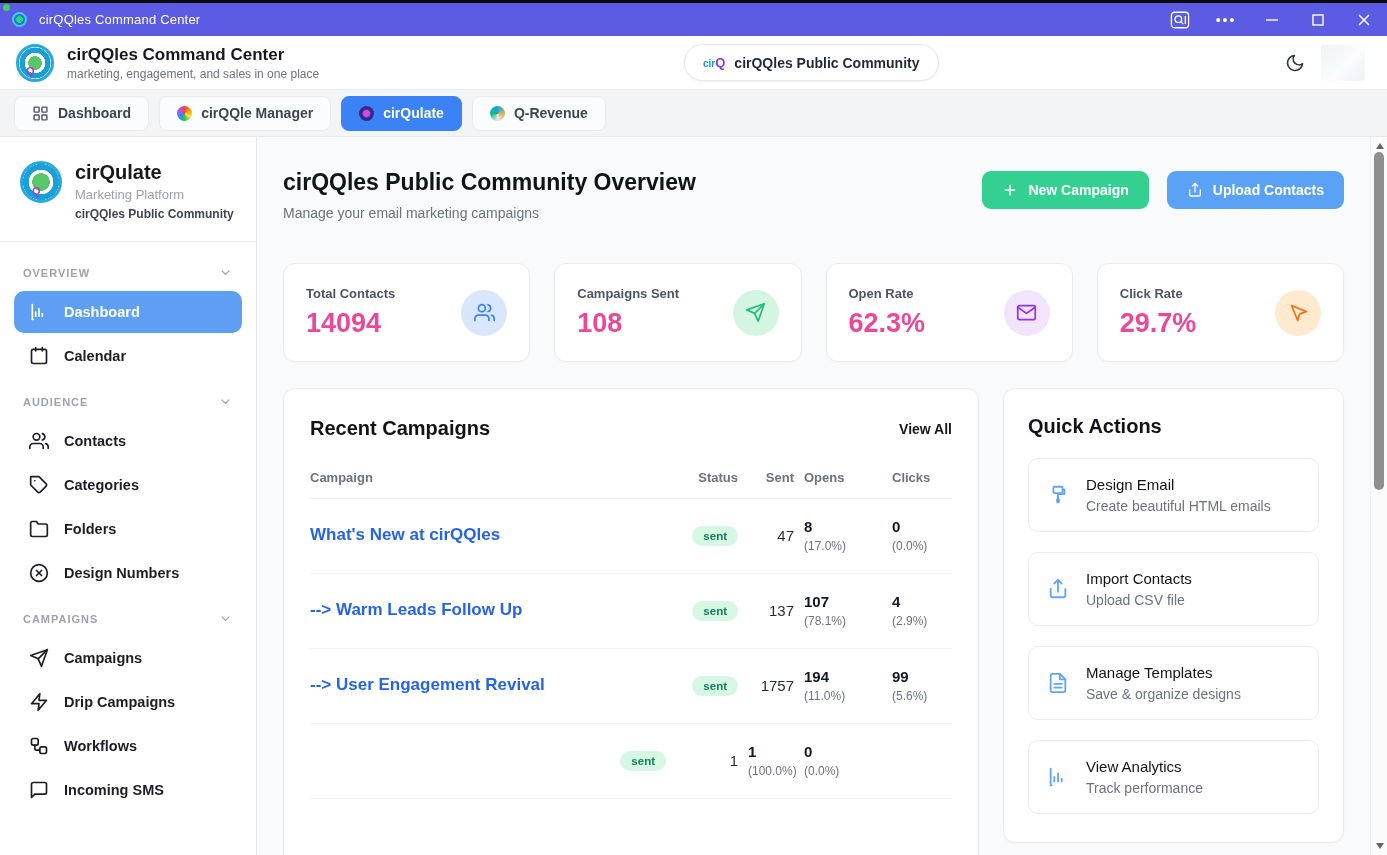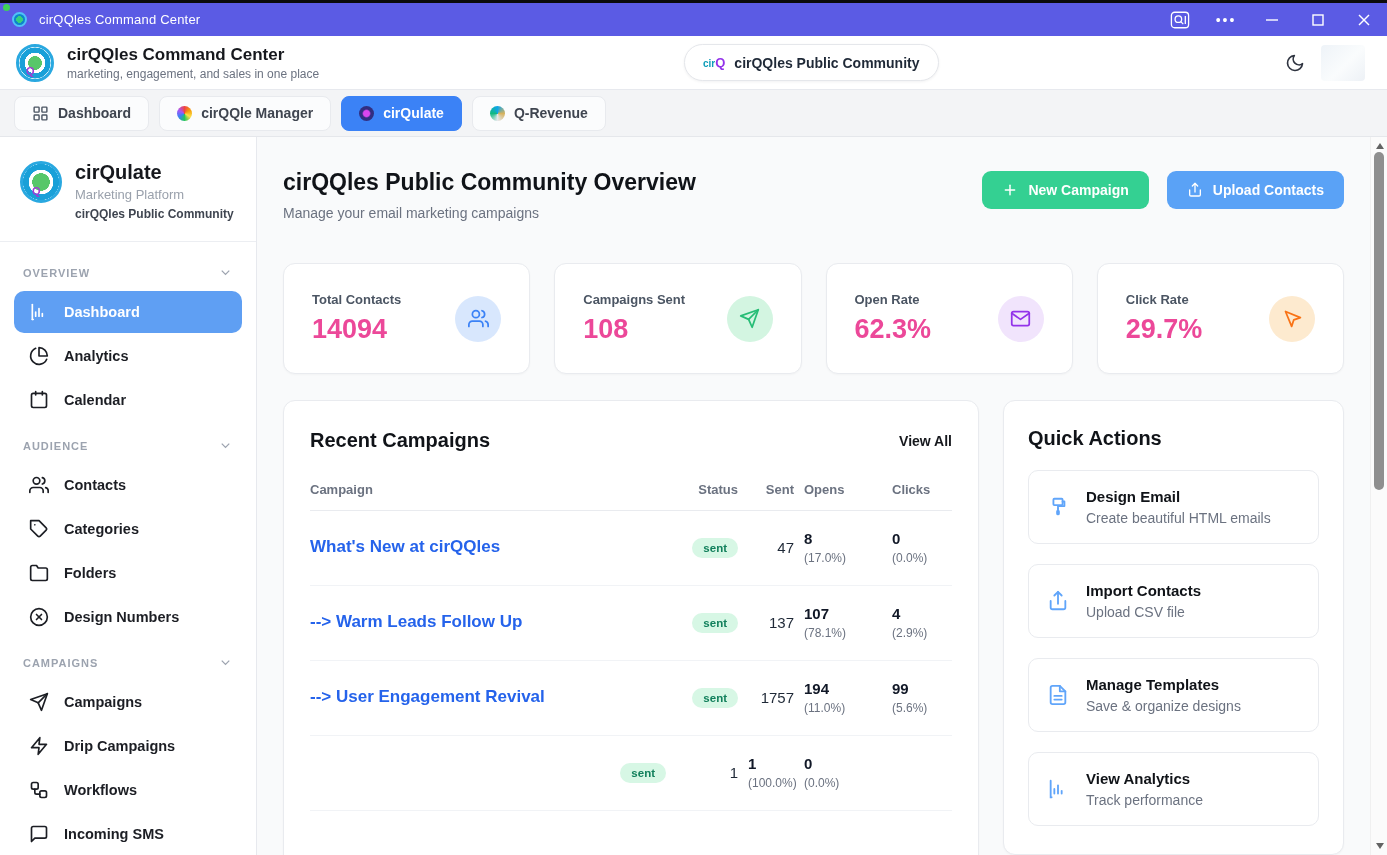--- a/index.html
+++ b/index.html
@@ -63,21 +63,21 @@
   .page-head { display:flex; align-items:flex-start; justify-content:space-between; margin-top:32px; }
   .page-title { font-size:23px; font-weight:800; color:#101318; }
   .page-sub { font-size:14px; color:#6b7280; margin-top:9px; }
   .head-btns { display:flex; gap:18px; margin-top:2px; }
   .btn { height:38px; border-radius:9px; display:flex; align-items:center; gap:10px; padding:0 20px; font-size:14px; font-weight:700; color:#fff; border:none; cursor:pointer; }
   .btn svg { width:16px; height:16px; }
   .btn-green { background:#34d092; }
   .btn-blue { background:#5aa2f6; }
 
   .stats { display:grid; grid-template-columns:repeat(4,1fr); gap:24px; margin-top:42px; }
-  .stat-card { background:#fff; border:1px solid #e9ebef; border-radius:12px; padding:28px; display:flex; justify-content:space-between; align-items:center; box-shadow:0 1px 2px rgba(16,24,40,.03); }
+  .stat-card { background:#fff; border:1px solid #e9ebef; border-radius:12px; padding:22px; display:flex; justify-content:space-between; align-items:center; box-shadow:0 1px 2px rgba(16,24,40,.03); }
   .stat-label { font-size:13px; font-weight:600; color:#4b5563; }
   .stat-value { font-size:27px; font-weight:800; color:#ec4899; margin-top:7px; }
   .stat-icon { width:46px; height:46px; border-radius:50%; display:flex; align-items:center; justify-content:center; flex:0 0 auto; }
   .stat-icon svg { width:21px; height:21px; }
   .si-0 { background:#d8e7fd; color:#3b82f6; }
   .si-1 { background:#d3f5e1; color:#27bd76; }
   .si-2 { background:#f1e4fc; color:#9333ea; }
   .si-3 { background:#fdeacf; color:#f97316; }
 
   .content-row { display:flex; gap:24px; margin-top:26px; align-items:flex-start; }
@@ -98,21 +98,21 @@
   .pill-sent { display:inline-block; background:#d7f7e5; color:#12805c; font-size:11.5px; font-weight:600; padding:4px 11px; border-radius:999px; }
   .c-sent { font-size:15px; color:#1f2937; text-align:right; }
   .metric .v { font-size:15px; font-weight:700; color:#111827; }
   .metric .p { font-size:12px; color:#6b7280; margin-top:4px; }
 
   .qa-card { width:341px; padding:26px 24px 28px; flex:0 0 auto; }
   .qa-item { border:1px solid #e9ebef; border-radius:10px; padding:17px 18px; display:flex; gap:17px; align-items:center; margin-top:20px; cursor:pointer; background:#fff; }
   .qa-item:first-of-type { margin-top:24px; }
   .qa-icon { color:#60a5fa; display:flex; flex:0 0 auto; }
   .qa-icon svg { width:22px; height:22px; }
-  .qa-title { font-size:15px; font-weight:700; color:#101318; }
+  .qa-title { font-size:15px; font-weight:400; color:#101318; }
   .qa-sub { font-size:14px; color:#6b7280; margin-top:5px; }
 
   
   .scrollbar { width:17px; background:#fbfbfb; border-left:1px solid #f0f0f0; position:relative; flex:0 0 auto; }
   .sb-arrow { position:absolute; left:0; width:17px; height:14px; display:flex; align-items:center; justify-content:center; cursor:pointer; }
   .sb-up { top:2px; } .sb-down { bottom:2px; }
   .tri-up { width:0; height:0; border-left:4px solid transparent; border-right:4px solid transparent; border-bottom:6px solid #636363; }
   .tri-down { width:0; height:0; border-left:4px solid transparent; border-right:4px solid transparent; border-top:6px solid #636363; }
   .sb-thumb { position:absolute; left:3px; top:15px; width:10px; height:338px; background:#8f8f8f; border-radius:6px; cursor:pointer; }
 </style>
@@ -223,27 +223,20 @@
         </div>
         <div class="nav-item active">
           <svg viewBox="0 0 24 24" fill="none" stroke="currentColor" stroke-width="2" stroke-linecap="round">
               <path d="M4 3v18"></path>
               <line x1="8" y1="17" x2="8" y2="12"></line>
               <line x1="12" y1="17" x2="12" y2="8"></line>
               <line x1="16" y1="17" x2="16" y2="14"></line>
               <path d="M4 21h1"></path>
             </svg>
           <span>Dashboard</span>
-        </div>
-        <div class="nav-item">
-          <svg viewBox="0 0 24 24" fill="none" stroke="currentColor" stroke-width="2" stroke-linecap="round" stroke-linejoin="round">
-              <path d="M21.21 15.89A10 10 0 1 1 8 2.83"></path>
-              <path d="M22 12A10 10 0 0 0 12 2v10z"></path>
-            </svg>
-          <span>Analytics</span>
         </div>
         <div class="nav-item">
           <svg viewBox="0 0 24 24" fill="none" stroke="currentColor" stroke-width="2" stroke-linecap="round">
               <rect x="3" y="4" width="18" height="17" rx="2"></rect>
               <line x1="8" y1="2" x2="8" y2="6"></line>
               <line x1="16" y1="2" x2="16" y2="6"></line>
             </svg>
           <span>Calendar</span>
         </div>
 

